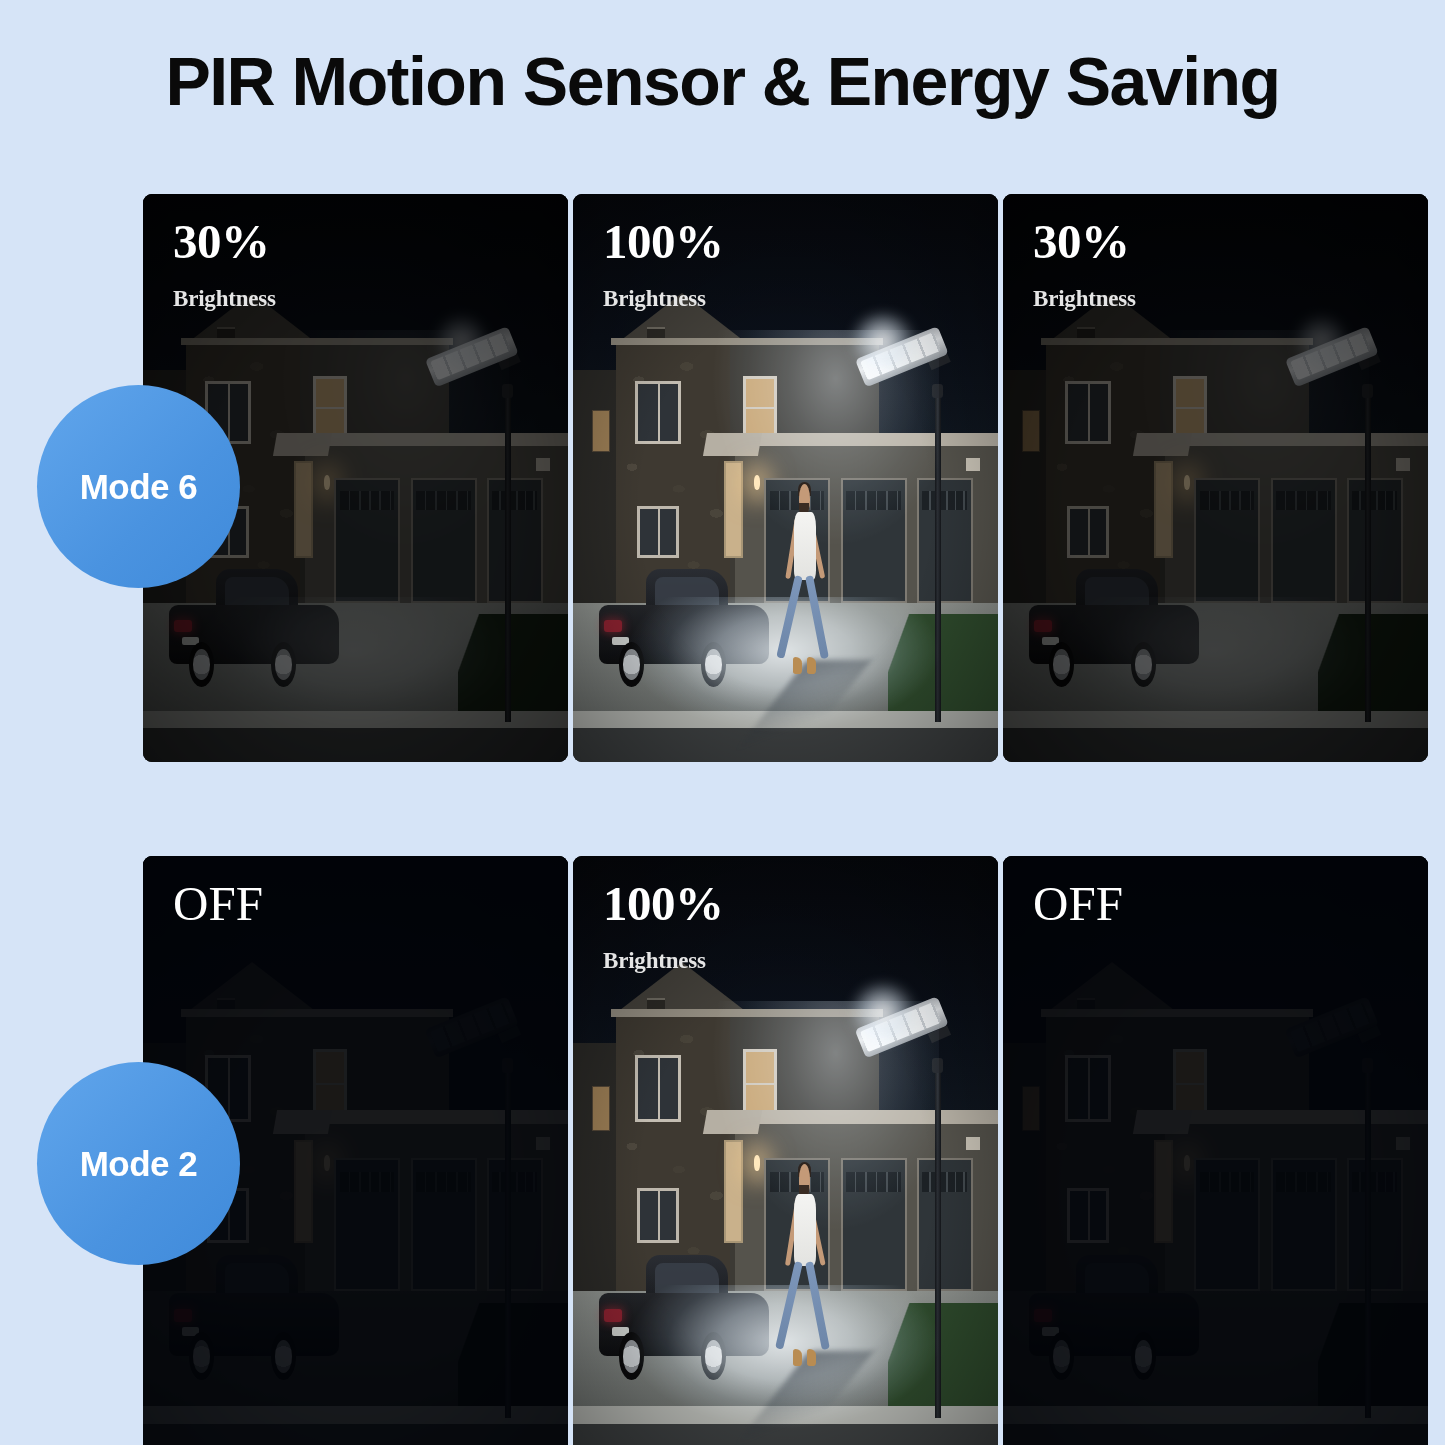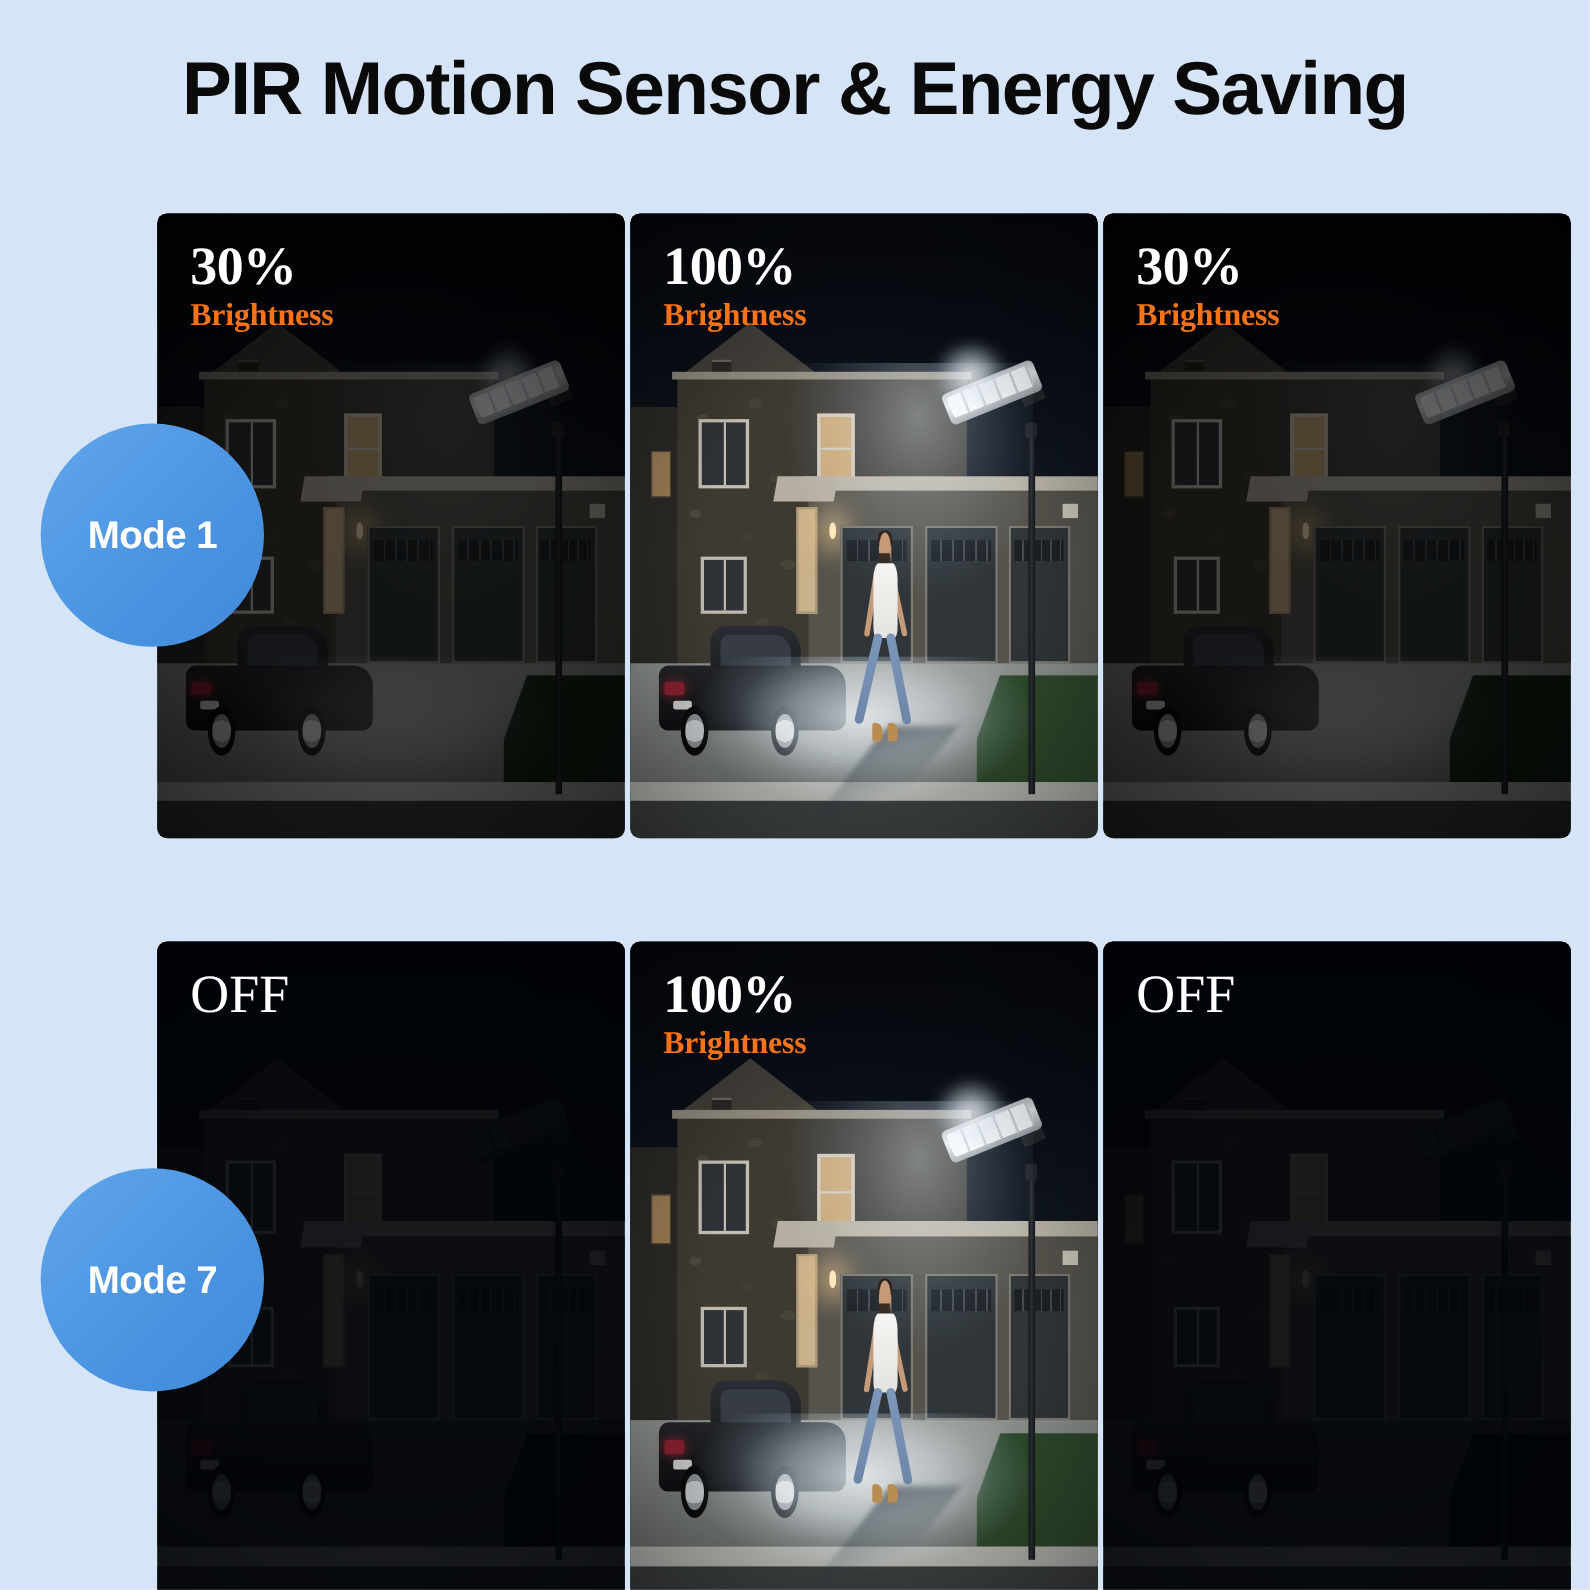--- a/index.html
+++ b/index.html
@@ -64,25 +64,25 @@
     display: block;
     color: #ffffff;
     font-size: 49px;
     font-weight: bold;
     line-height: 1.06;
     letter-spacing: -0.5px;
   }
   .label-value.thin { font-weight: 500; letter-spacing: 0px; }
   .label-sub {
     display: block;
-    color: #f97316;
-    font-size: 29px;
+    color: #e5e5e5;
+    font-size: 23px;
     font-weight: bold;
     line-height: 1.15;
-    margin-top: 2px;
+    margin-top: 18px;
     letter-spacing: -0.2px;
   }
 
   
   .mode-badge {
     position: absolute;
     width: 203px;
     height: 203px;
     border-radius: 50%;
     background: linear-gradient(135deg, #61a6ec 0%, #4a93e0 60%, #3f8ada 100%);
@@ -774,17 +774,17 @@
       <div class="dim-veil"></div>
     </div>
     <div class="tile-label">
       <span class="label-value thin">OFF</span>
 
     </div>
   </div>
 </div>
 
 <div class="mode-badge badge-mode-1">
-  <span class="badge-text">Mode 1</span>
+  <span class="badge-text">Mode 6</span>
 </div>
 <div class="mode-badge badge-mode-2">
-  <span class="badge-text">Mode 7</span>
+  <span class="badge-text">Mode 2</span>
 </div>
 
 </body></html>

